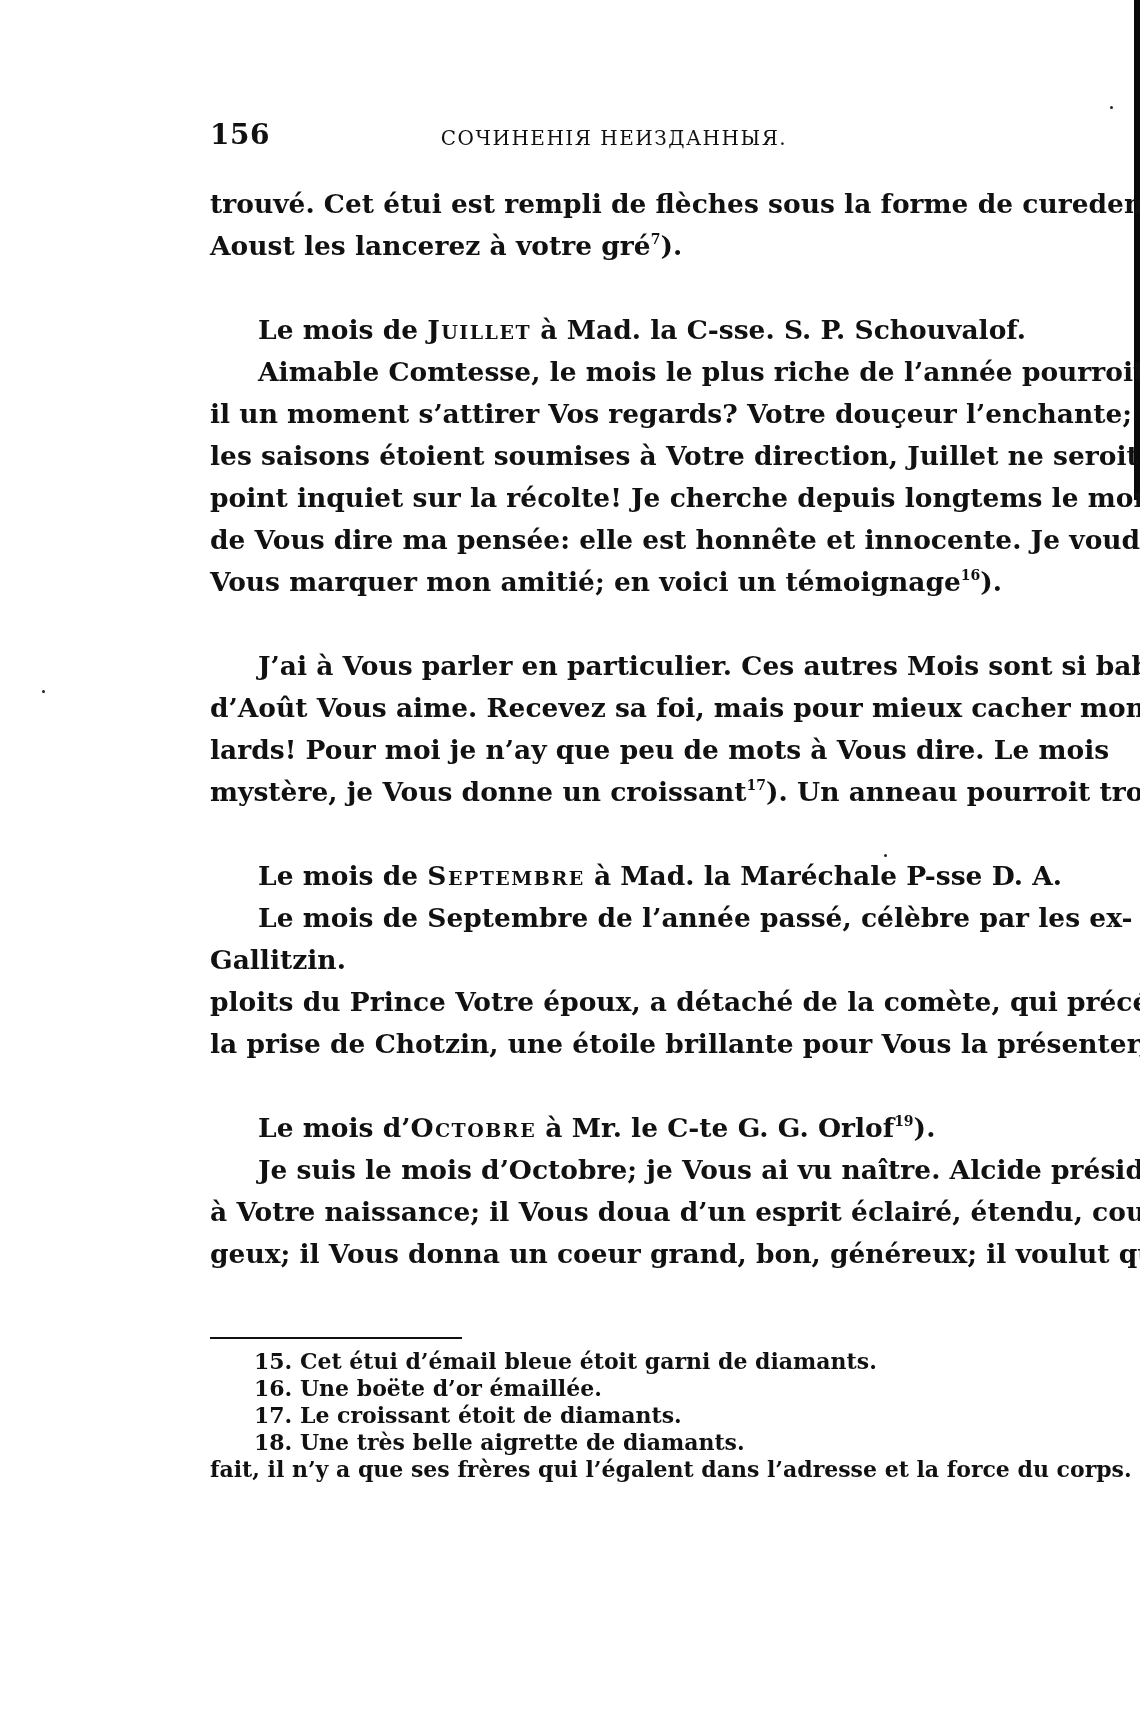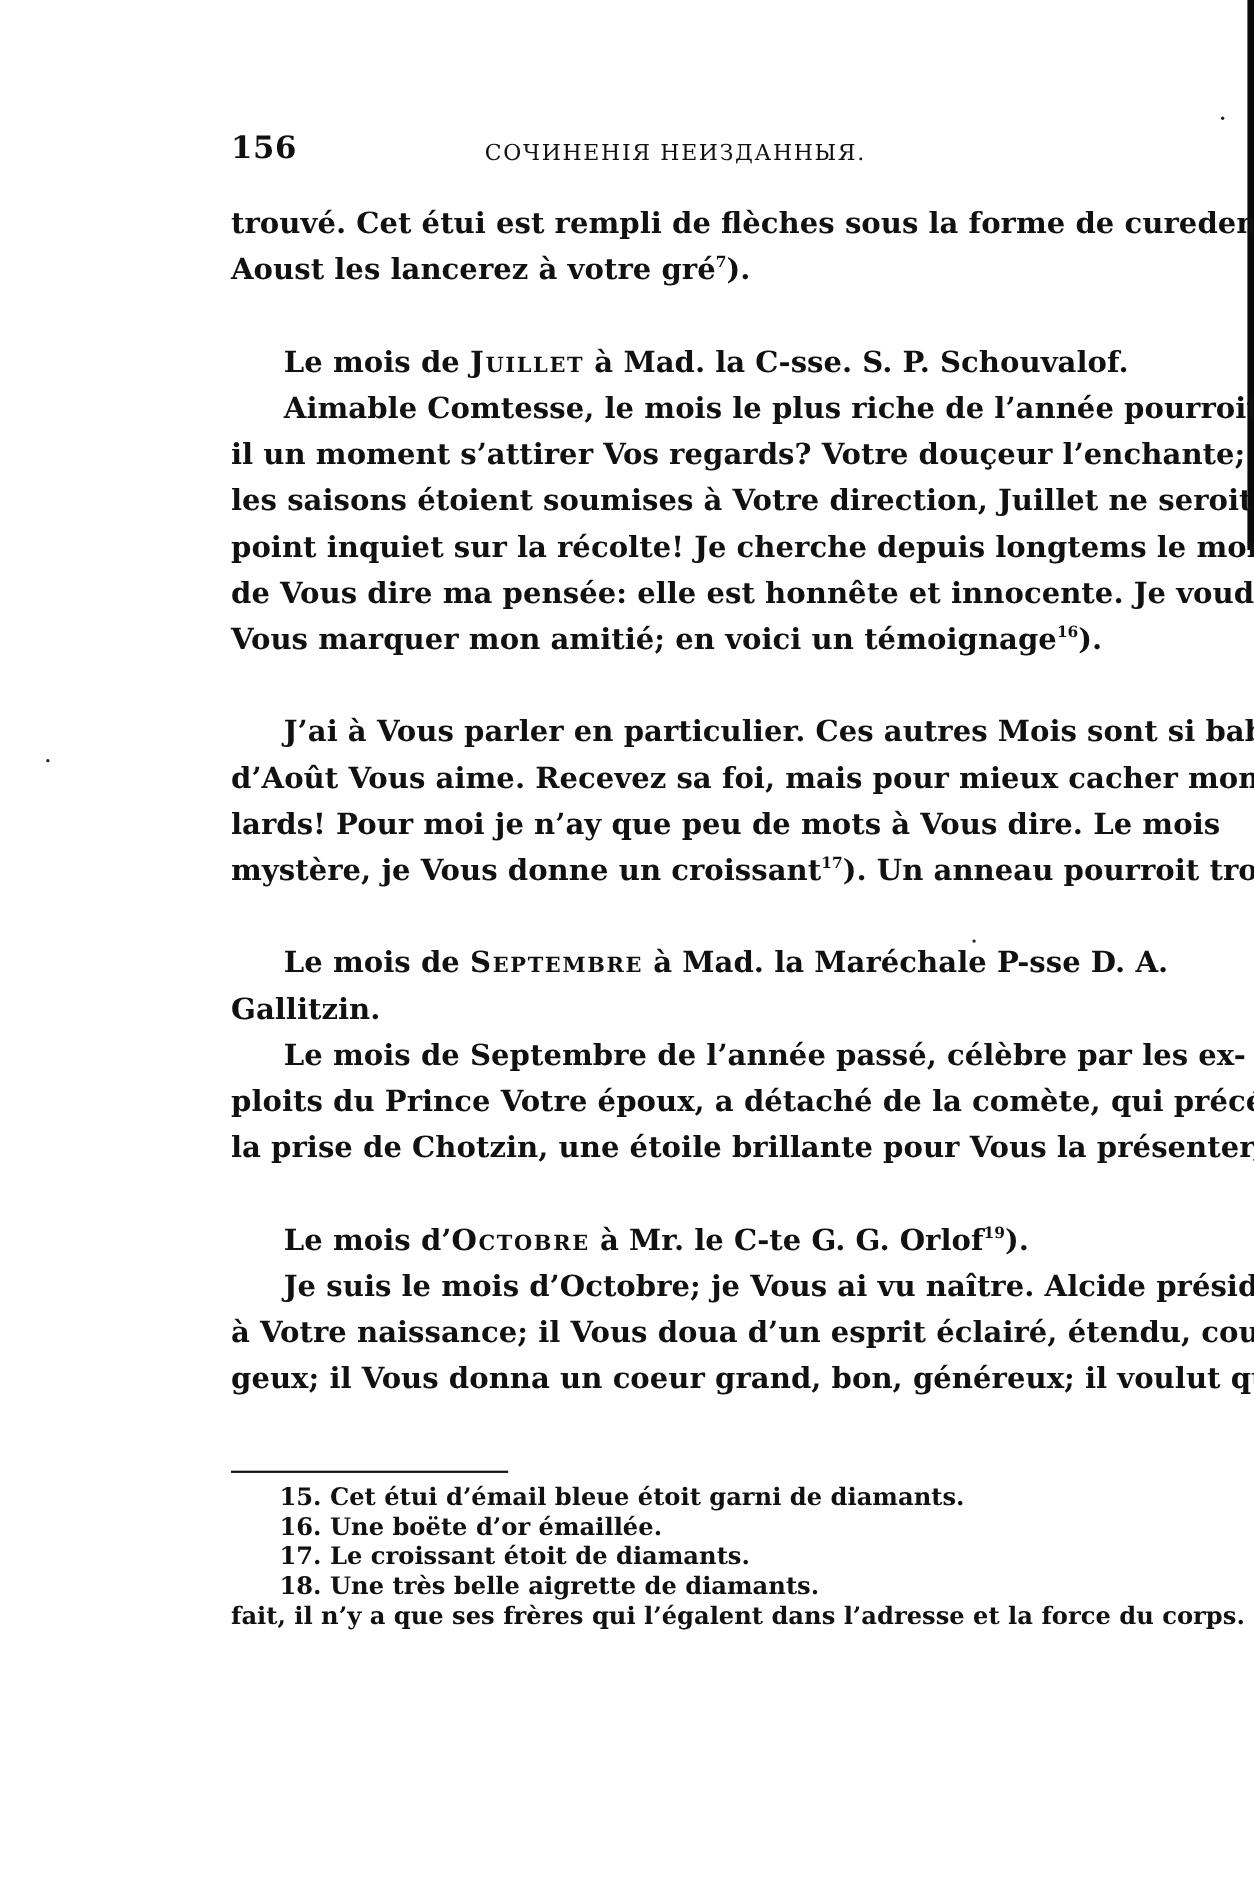--- a/index.html
+++ b/index.html
@@ -59,22 +59,22 @@
     <div class="gap"></div>
 
     <div class="line indent">J’ai à Vous parler en particulier. Ces autres Mois sont si babil-</div>
     <div class="line">d’Août Vous aime. Recevez sa foi, mais pour mieux cacher mon</div>
     <div class="line">lards! Pour moi je n’ay que peu de mots à Vous dire. Le mois</div>
     <div class="line"><span>mystère, je Vous donne un croissant</span><sup>17</sup><span>). Un anneau pourroit trop</span></div>
 
     <div class="gap"></div>
 
     <div class="line indent"><span>Le mois de </span><span class="sc">Septembre</span><span> à Mad. la Maréchale P-sse D. A.</span></div>
+    <div class="line indent">Le mois de Septembre de l’année passé, célèbre par les ex-</div>
     <div class="line last">Gallitzin.</div>
-    <div class="line indent">Le mois de Septembre de l’année passé, célèbre par les ex-</div>
     <div class="line">ploits du Prince Votre époux, a détaché de la comète, qui précéda</div>
     <div class="line">la prise de Chotzin, une étoile brillante pour Vous la présenter,</div>
 
     <div class="gap"></div>
 
     <div class="line last indent"><span>Le mois d’</span><span class="sc">Octobre</span><span> à Mr. le C-te G. G. Orlof</span><sup>19</sup><span>).</span></div>
     <div class="line indent">Je suis le mois d’Octobre; je Vous ai vu naître. Alcide présida</div>
     <div class="line">à Votre naissance; il Vous doua d’un esprit éclairé, étendu, coura-</div>
     <div class="line">geux; il Vous donna un coeur grand, bon, généreux; il voulut que</div>
   </div>

